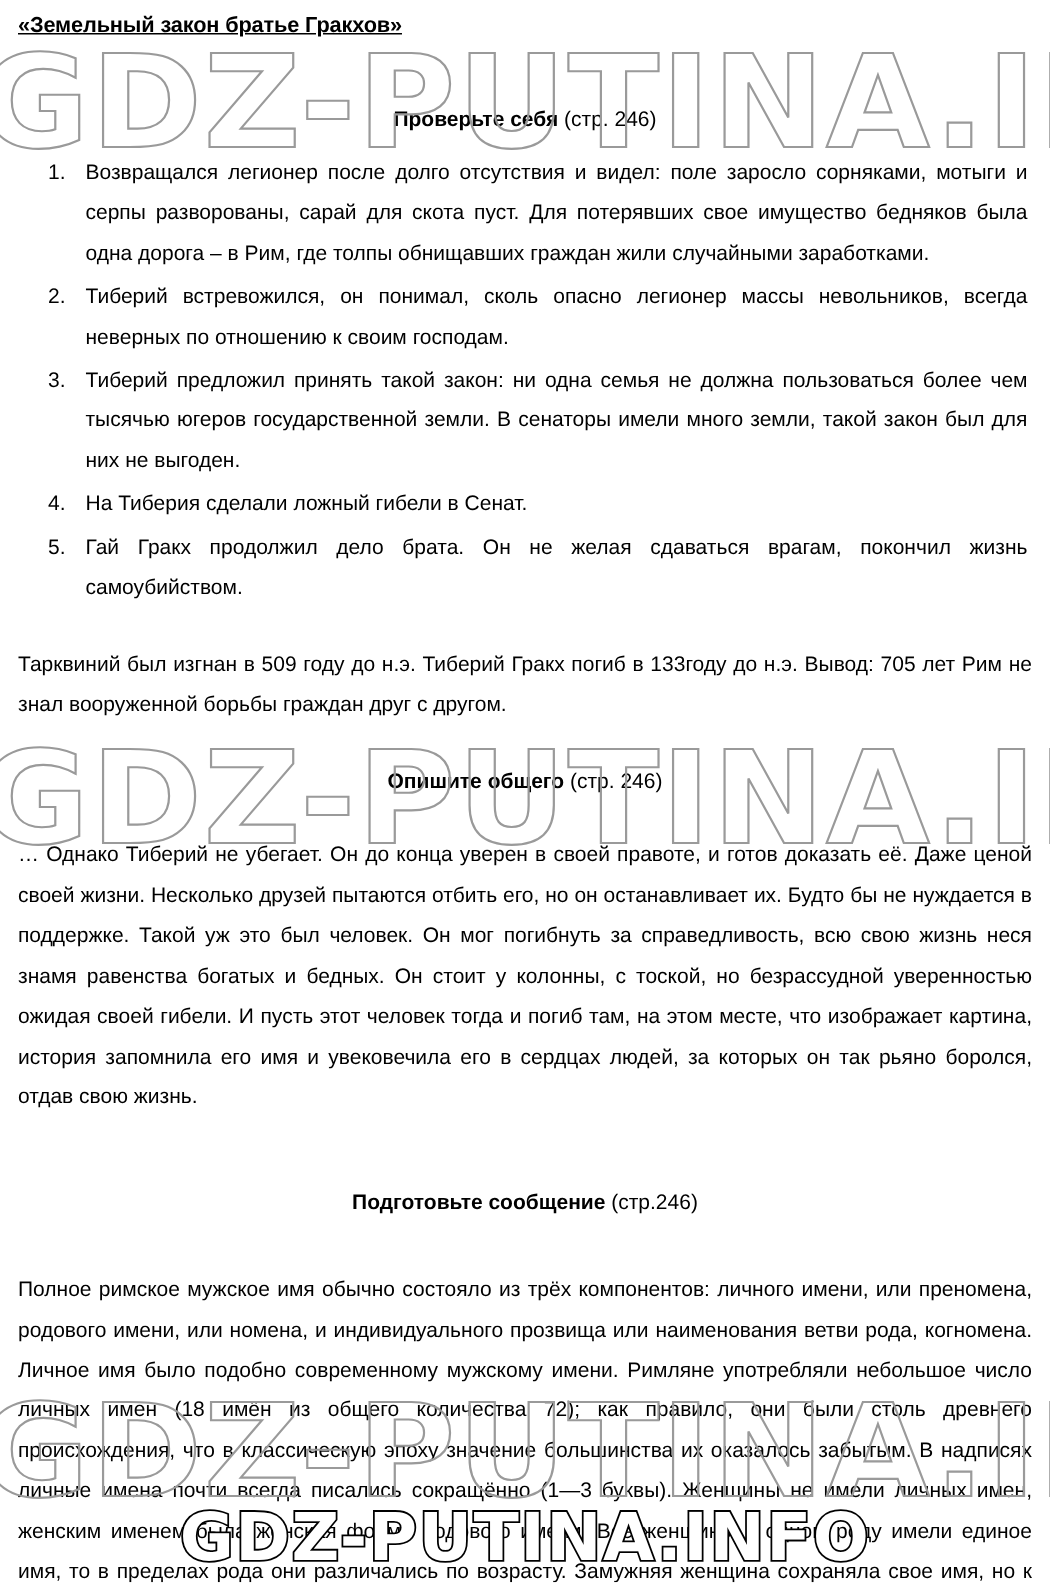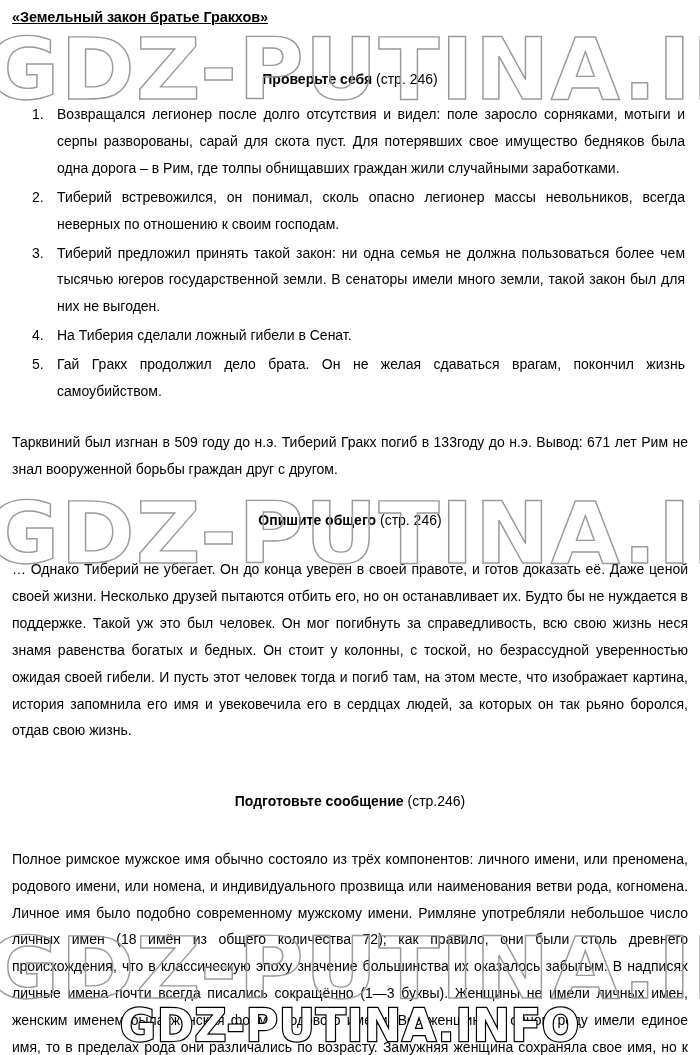--- a/index.html
+++ b/index.html
@@ -135,21 +135,21 @@
       <li>Возвращался легионер после долго отсутствия и видел: поле заросло сорняками, мотыги и серпы разворованы, сарай для скота пуст. Для потерявших свое имущество бедняков была одна дорога – в Рим, где толпы обнищавших граждан жили случайными заработками.</li>
       <li>Тиберий встревожился, он понимал, сколь опасно легионер массы невольников, всегда неверных по отношению к своим господам.</li>
       <li>Тиберий предложил принять такой закон: ни одна семья не должна пользоваться более чем тысячью югеров государственной земли. В сенаторы имели много земли, такой закон был для них не выгоден.</li>
       <li>На Тиберия сделали ложный гибели в Сенат.</li>
       <li>Гай Гракх продолжил дело брата. Он не желая сдаваться врагам, покончил жизнь самоубийством.</li>
     </ol>
 
     <div class="gap-md"></div>
 
 
-    <p class="para">Тарквиний был изгнан в 509 году до н.э. Тиберий Гракх погиб в 133году до н.э. Вывод: 671 лет Рим не знал вооруженной борьбы граждан друг с другом.</p>
+    <p class="para">Тарквиний был изгнан в 509 году до н.э. Тиберий Гракх погиб в 133году до н.э. Вывод: 705 лет Рим не знал вооруженной борьбы граждан друг с другом.</p>
 
     <div class="gap-sm"></div>
 
     <div class="section-head">
       <span class="bold">Опишите общего</span><span> (стр. 246)</span>
     </div>
 
     <div class="gap-sm"></div>
 
     <p class="para">… Однако Тиберий не убегает. Он до конца уверен в своей правоте, и готов доказать её. Даже ценой своей жизни. Несколько друзей пытаются отбить его, но он останавливает их. Будто бы не нуждается в поддержке. Такой уж это был человек. Он мог погибнуть за справедливость, всю свою жизнь неся знамя равенства богатых и бедных. Он стоит у колонны, с тоской, но безрассудной уверенностью ожидая своей гибели. И пусть этот человек тогда и погиб там, на этом месте, что изображает картина, история запомнила его имя и увековечила его в сердцах людей, за которых он так рьяно боролся, отдав свою жизнь.</p>

